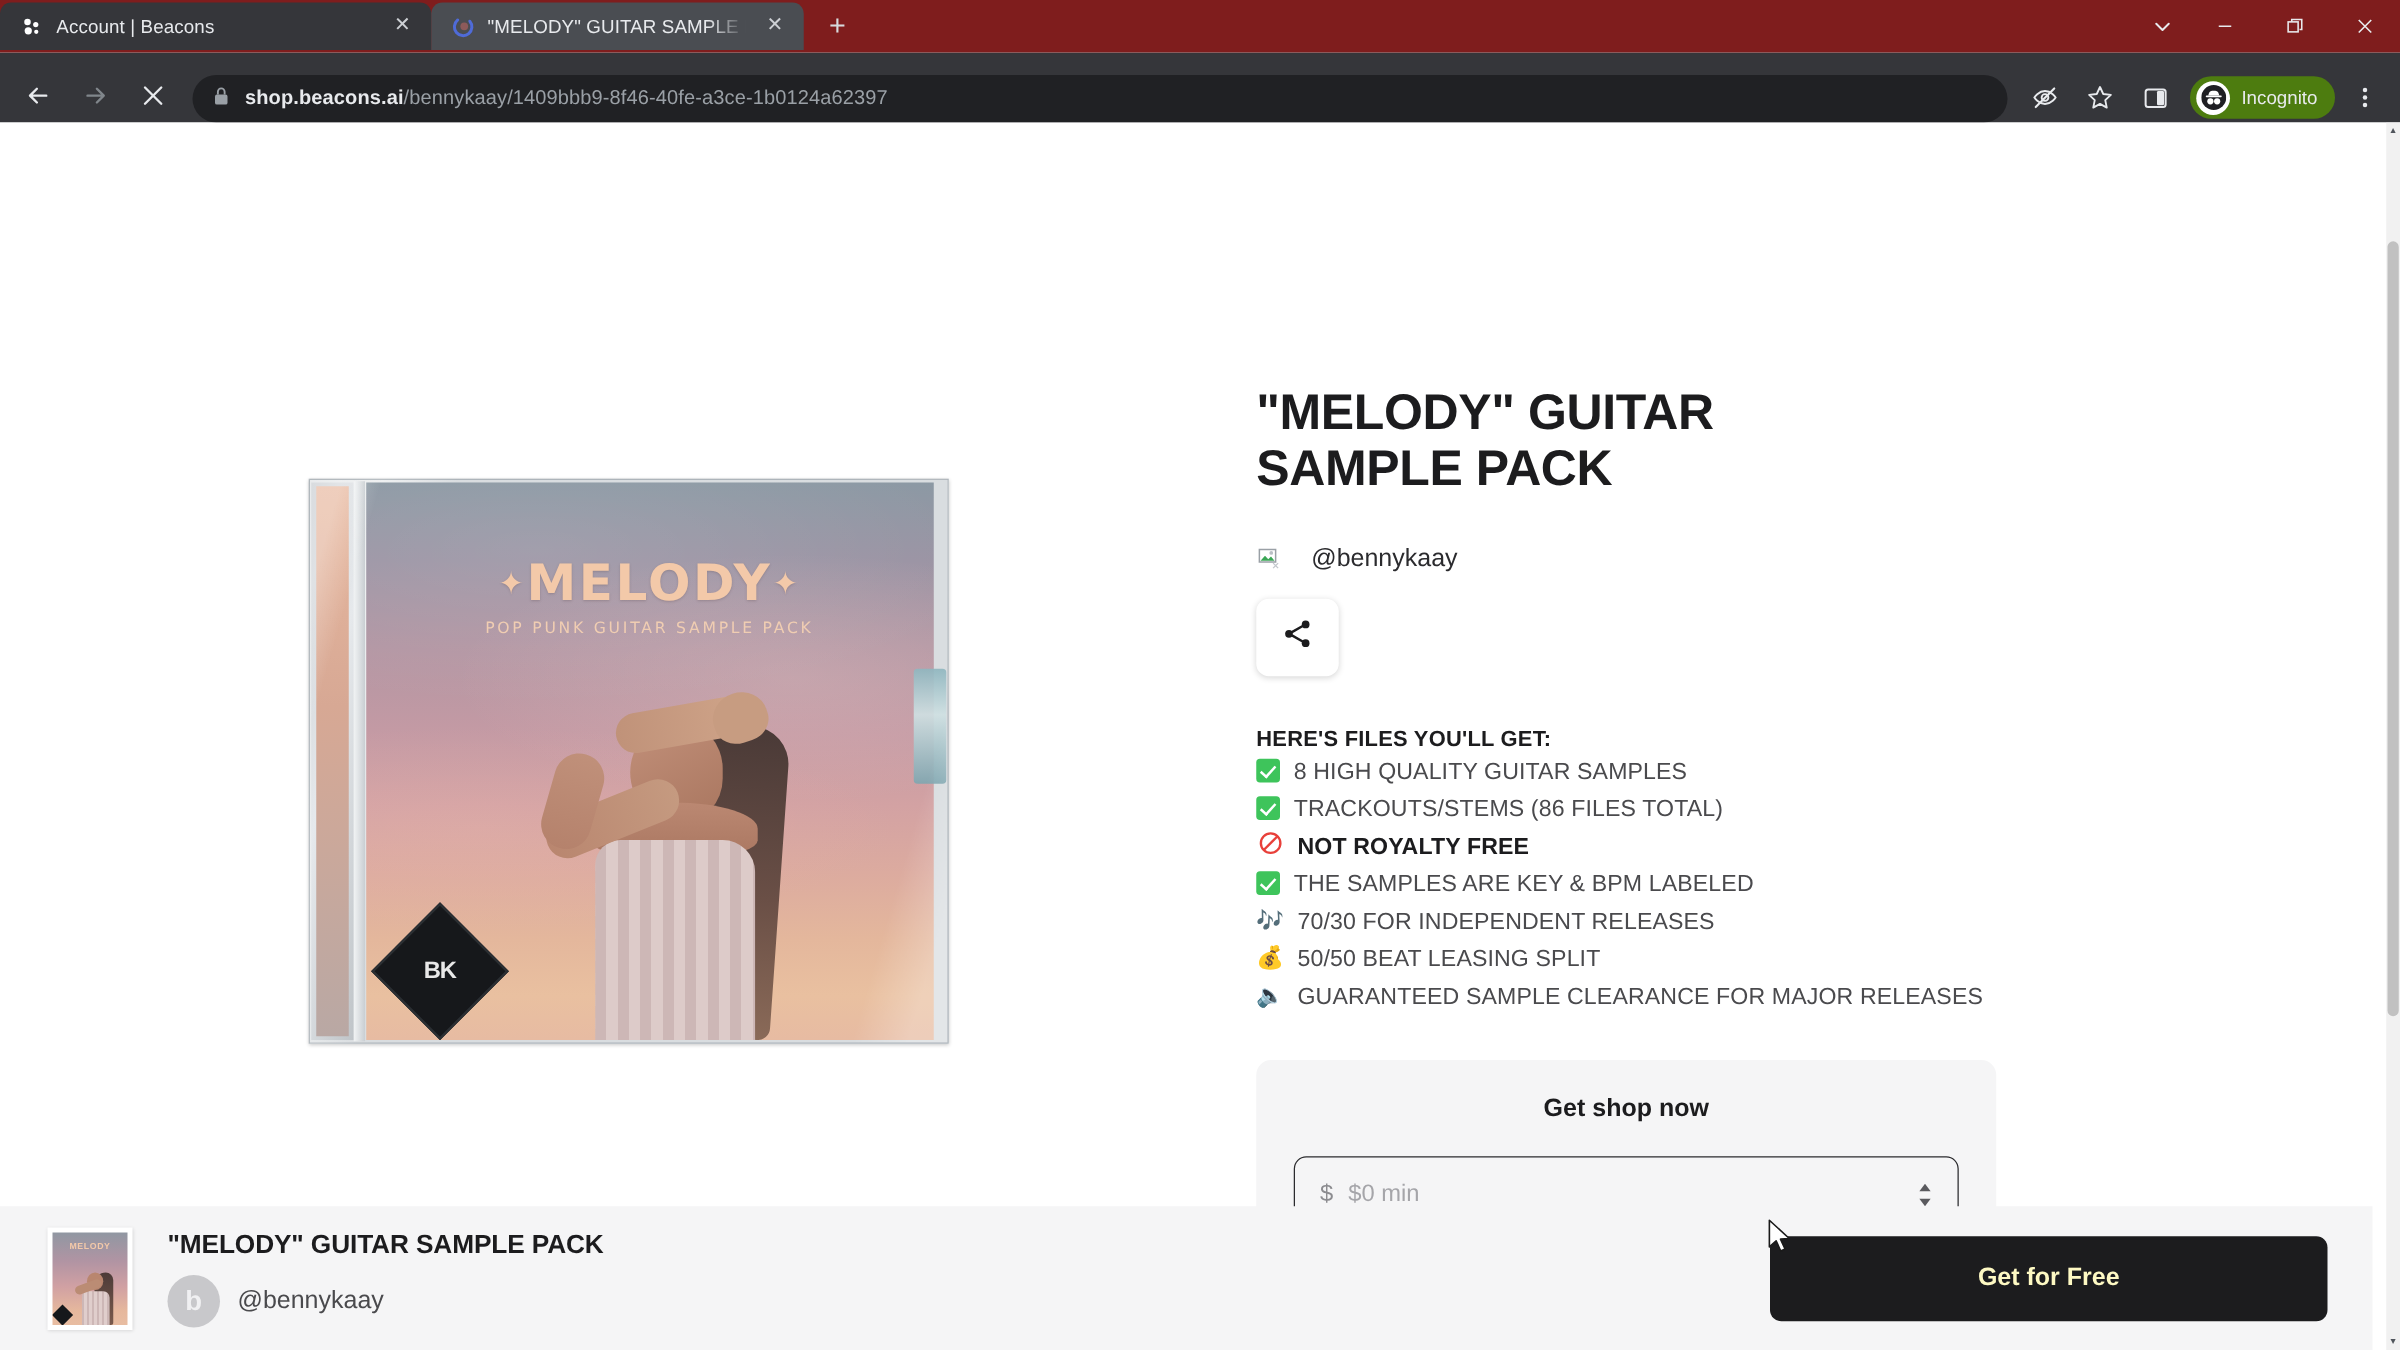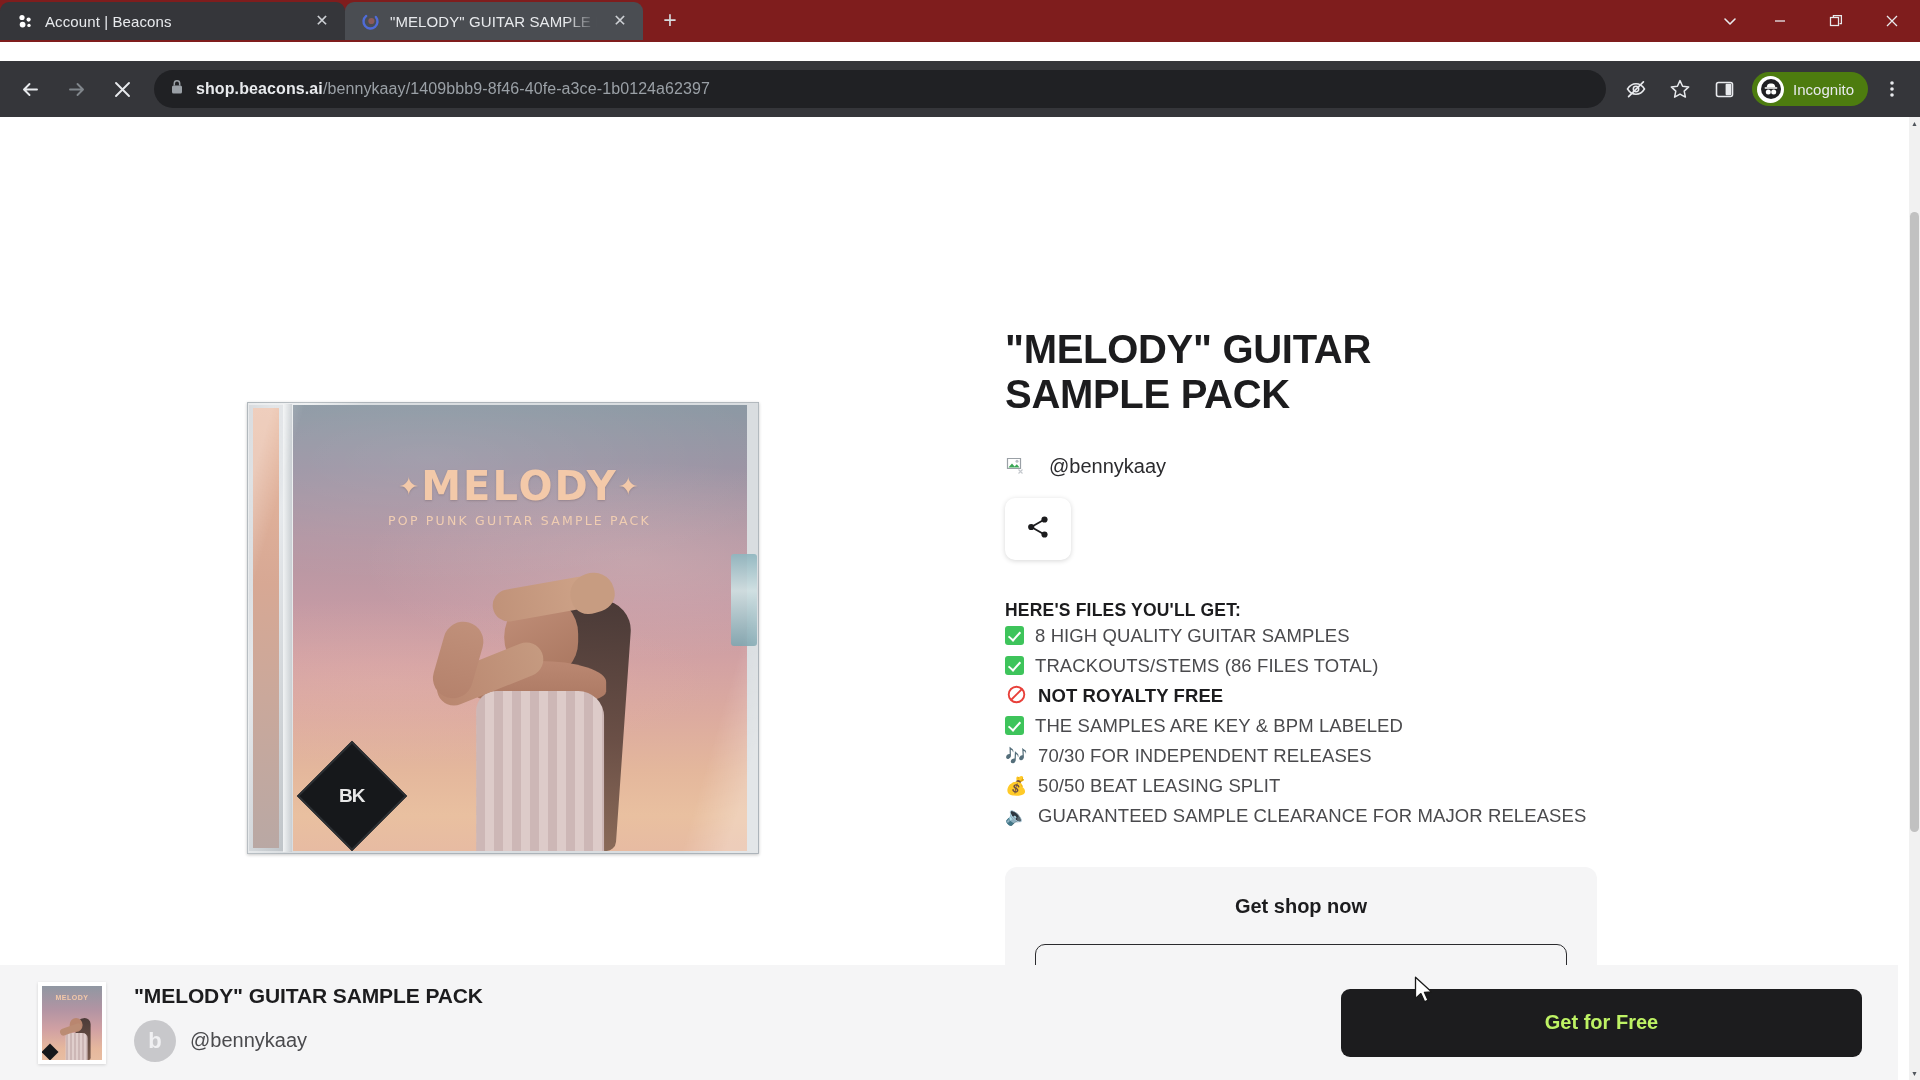--- a/index.html
+++ b/index.html
@@ -45,22 +45,22 @@
   .tabstrip-right {
     margin-left: auto; display: flex; align-items: center; height: 42px;
   }
   .chev-btn { width: 44px; height: 42px; display: flex; align-items: center; justify-content: center; }
   .wctrl {
     width: 56px; height: 42px; display: flex; align-items: center; justify-content: center;
     color: #e8eaed;
   }
 
   .toolbar {
-    height: 56px; background: #35363a; display: flex; align-items: center;
-    padding: 0 8px; gap: 2px; flex: 0 0 56px; margin-top: 19px;
+    height: 56px; background: #35363a; display: flex; align-items: flex-end;
+    padding: 0 8px; gap: 2px; flex: 0 0 56px;
   }
   .navbtn {
     width: 44px; height: 44px; border-radius: 50%;
     display: flex; align-items: center; justify-content: center; color: #e8eaed;
   }
   .navbtn.dim { color: #80868b; }
   .omnibox {
     flex: 1; height: 38px; background: #202124; border-radius: 19px;
     display: flex; align-items: center; padding: 0 14px 0 16px; gap: 12px;
     margin: 0 8px; min-width: 0;
@@ -312,23 +312,23 @@
     font-size: 21px; font-weight: 700; color: #1c1c1e; letter-spacing: -.1px;
   }
   .sb-creator { display: flex; align-items: center; gap: 14px; margin-top: 12px; }
   .sb-avatar {
     width: 42px; height: 42px; border-radius: 50%; background: #c8c8cb;
     display: flex; align-items: center; justify-content: center;
     color: #f0f0f2; font-size: 22px; font-weight: 700;
   }
   .sb-handle { font-size: 20px; color: #4a4a4d; }
   .cta {
-    margin-left: auto; width: 521px; height: 68px; background: #1c1c1e;
+    margin-left: auto; width: 446px; height: 68px; background: #1c1c1e;
     border-radius: 9px; display: flex; align-items: center; justify-content: center;
-    color: #bef264; font-size: 20px; font-weight: 700; cursor: pointer;
+    color: #fef9c3; font-size: 20px; font-weight: 700; cursor: pointer;
   }
   .cursor { position: absolute; left: 1414px; bottom: 70px; z-index: 40; }
 
   
   .scrollbar {
     position: absolute; right: 0; top: 0; bottom: 0; width: 11px; background: #f1f1f1;
   }
   .scroll-thumb {
     position: absolute; left: 1px; width: 9px; top: 95px; height: 620px;
     background: #c1c1c1; border-radius: 5px;

